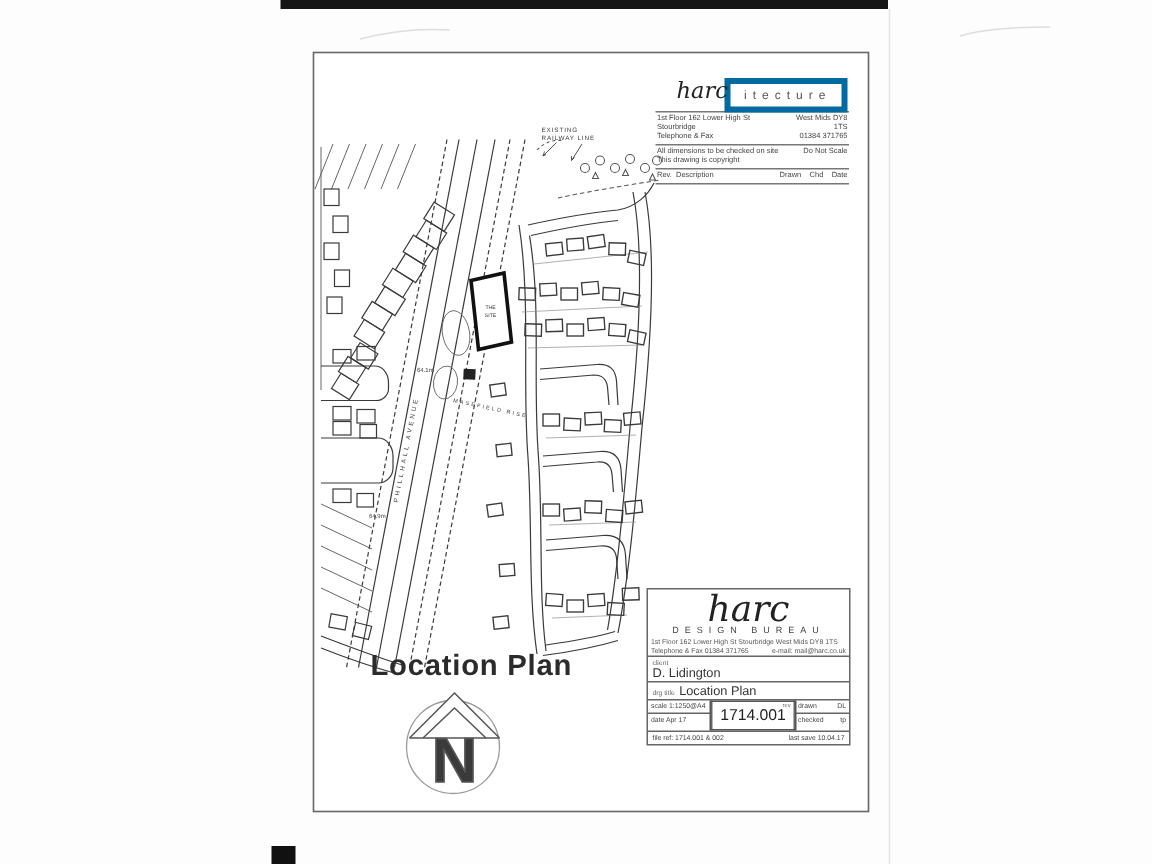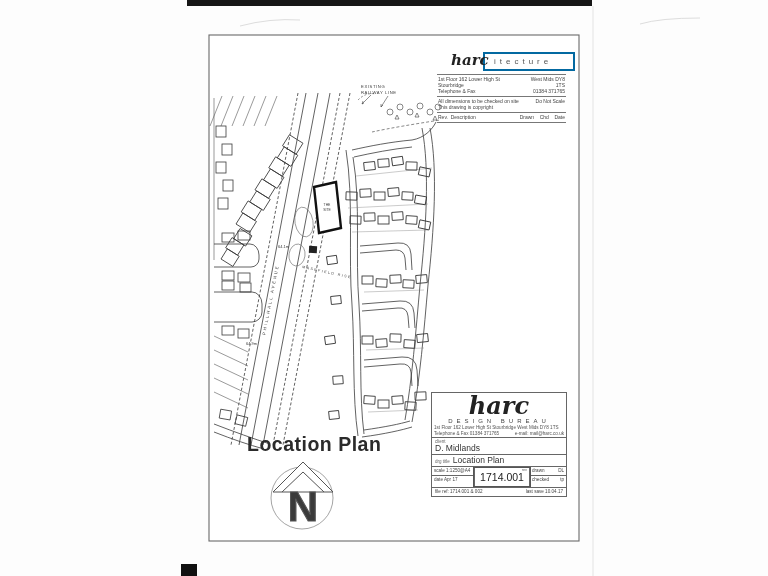--- a/index.html
+++ b/index.html
@@ -1,28 +1,28 @@
 <!DOCTYPE html>
 <html><head>
 <meta charset="utf-8">
 <style>
   html,body{margin:0;padding:0;background:#fff;}
   .page{position:relative;width:768px;height:576px;background:#fdfdfd;overflow:hidden;
         font-family:"Liberation Sans",sans-serif;color:#333;}
   svg{position:absolute;left:0;top:0;}
   svg text{font-family:"Liberation Sans",sans-serif;fill:#3a3a3a;}
-  .script{font-family:"DejaVu Serif",serif;font-style:italic;font-weight:bold;color:#222;}
+  .script{font-family:"DejaVu Serif",serif;font-style:italic;font-weight:normal;color:#222;}
   .pre{white-space:pre;}
 
   
   .hdr{position:absolute;left:437px;top:50px;width:129px;font-size:5px;color:#444;}
   .hdr-logo{height:24px;position:relative;}
   .hdr-logo .script{position:absolute;left:14px;top:1px;font-size:15px;z-index:2;}
-  .hdr-logo .boxed{position:absolute;left:46px;top:2px;border:2px solid #0369a1;
-                   padding:3px 21px 3px 9px;font-size:8px;letter-spacing:4px;color:#555;text-align:right;}
+  .hdr-logo .boxed{position:absolute;left:46px;top:2px;border:4px solid #0369a1;
+                   padding:3px 7px 3px 9px;font-size:8px;letter-spacing:4px;color:#555;text-align:right;}
   .hdr-row{display:flex;justify-content:space-between;border-top:1px solid #777;
            padding:1px 1px 2px 1px;line-height:6px;}
   .hdr-row.last{border-bottom:1px solid #777;}
   .hdr .r{text-align:right;}
 
   
   .plan-heading{position:absolute;left:247px;top:433px;font-size:19.5px;font-weight:bold;
                 letter-spacing:.5px;color:#2b2b2b;}
 
   
@@ -291,21 +291,21 @@
     </div>
     <div class="tb-addr">
       <div>1st Floor  162 Lower High St  Stourbridge  West Mids  DY8 1TS</div>
       <div style="display:flex;justify-content:space-between;">
         <span>Telephone &amp; Fax 01384 371765</span>
         <span>e-mail: mail@harc.co.uk</span>
       </div>
     </div>
     <div class="tb-sec">
       <span class="tb-lbl">client</span>
-      <span class="tb-val">D. Midlands</span>
+      <span class="tb-val">D. Lidington</span>
     </div>
     <div class="tb-sec tb-inline">
       <span class="tb-lbl" style="display:inline;">drg title</span>
       <span class="tb-val">Location Plan</span>
     </div>
     <div class="tb-grid">
       <div class="c1">
         <div>scale 1:1250@A4</div>
         <div class="split">date  Apr 17</div>
       </div>

